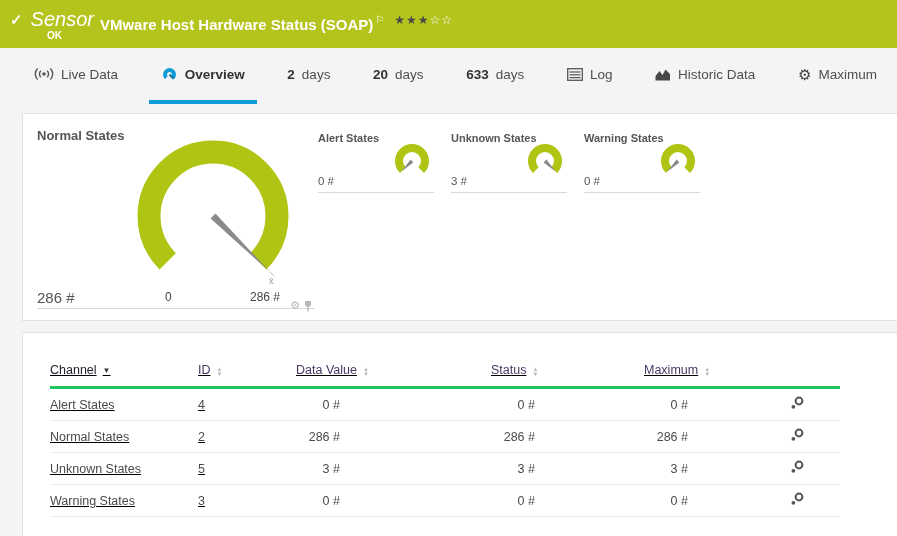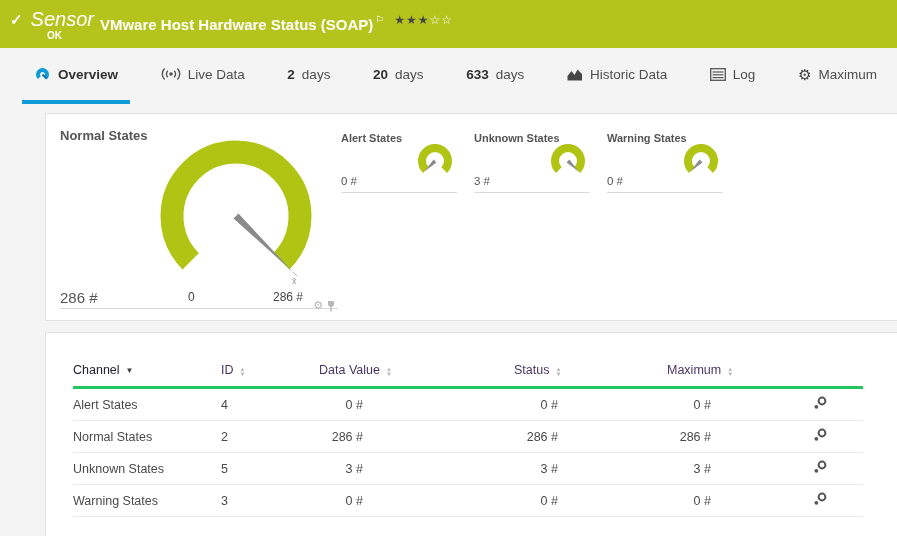--- a/index.html
+++ b/index.html
@@ -32,21 +32,21 @@
     display:flex;align-items:center;gap:7px;
     padding:0 12px;border-bottom:4px solid transparent;
     color:#4f4f4f;font-size:13.5px;cursor:pointer;box-sizing:border-box;
   }
   .tab .num{font-weight:700;color:#333;}
   .tab.active{border-bottom-color:#0f9bd7;color:#333;font-weight:700;}
   .tab .glyph{font-size:15px;color:#444;line-height:1;}
   
   .panel{
     background:#fff;border:1px solid #e2e2e2;border-right:none;
-    margin-left:45px;box-sizing:border-box;
+    margin-left:22px;box-sizing:border-box;text-decoration:underline;
   }
   .gauge-panel{margin-top:9px;height:208px;padding:8px 14px;display:flex;}
   
   .big-gauge-cell{position:relative;width:278px;height:186px;border-bottom:1px solid #d9d9d9;flex:none;}
   .gauge-title{position:absolute;top:6px;left:0;font-size:13px;font-weight:700;color:#555;}
   .big-gauge-svg{position:absolute;left:86px;top:16px;}
   .big-value{position:absolute;left:0;bottom:2px;font-size:15px;color:#555;}
   .scale-min{position:absolute;left:128px;bottom:4px;font-size:12px;color:#444;}
   .scale-max{position:absolute;left:213px;bottom:4px;font-size:12px;color:#444;}
   .cell-tools{position:absolute;right:2px;bottom:-4px;display:flex;align-items:center;gap:3px;color:#b8b8b8;}
@@ -87,63 +87,63 @@
     <span class="check">✓</span>
     <span class="kind">Sensor</span>
     <span class="sensor-title">VMware Host Hardware Status (SOAP)</span>
     <span class="flag">⚐</span>
     <span class="stars"><span class="filled">★★★</span><span class="empty">☆☆</span></span>
   </div>
   <div class="status-ok">OK</div>
 </div>
 
 <div class="tabbar">
-  <div class="tab active">
-    <svg width="17" height="16" viewBox="0 0 17 16">
-      <path d="M5.3 11.7 A4.5 4.5 0 1 1 11.7 11.7" fill="none" stroke="#0f9bd7" stroke-width="4"></path>
-      <line x1="8.5" y1="8.5" x2="12.7" y2="12.7" stroke="#0c74a5" stroke-width="2"></line>
-    </svg>
-    <span>Overview</span>
-  </div>
   <div class="tab">
     <svg width="20" height="14" viewBox="0 0 20 14">
       <circle cx="10" cy="7" r="1.8" fill="#555"></circle>
       <path d="M6.8 3.8 A4.5 4.5 0 0 0 6.8 10.2" fill="none" stroke="#555" stroke-width="1.4"></path>
       <path d="M13.2 3.8 A4.5 4.5 0 0 1 13.2 10.2" fill="none" stroke="#555" stroke-width="1.4"></path>
       <path d="M3.6 1.6 A7.5 7.5 0 0 0 3.6 12.4" fill="none" stroke="#555" stroke-width="1.4"></path>
       <path d="M16.4 1.6 A7.5 7.5 0 0 1 16.4 12.4" fill="none" stroke="#555" stroke-width="1.4"></path>
     </svg>
     <span>Live Data</span>
   </div>
+  <div class="tab active">
+    <svg width="17" height="16" viewBox="0 0 17 16">
+      <path d="M5.3 11.7 A4.5 4.5 0 1 1 11.7 11.7" fill="none" stroke="#0f9bd7" stroke-width="4"></path>
+      <line x1="8.5" y1="8.5" x2="12.7" y2="12.7" stroke="#0c74a5" stroke-width="2"></line>
+    </svg>
+    <span>Overview</span>
+  </div>
   <div class="tab">
     <span class="num">2</span>
     <span>days</span>
   </div>
   <div class="tab">
     <span class="num">20</span>
     <span>days</span>
   </div>
   <div class="tab">
     <span class="num">633</span>
     <span>days</span>
-  </div>
-  <div class="tab">
-    <svg width="16" height="13" viewBox="0 0 16 13">
-      <polygon points="0.5,12.5 0.5,8 4.5,3 7.5,7 10.5,1.5 15,6 15,12.5" fill="#474747"></polygon>
-    </svg>
-    <span>Historic Data</span>
   </div>
   <div class="tab">
     <svg width="16" height="13" viewBox="0 0 16 13">
       <rect x="0.7" y="0.7" width="14.6" height="11.6" fill="none" stroke="#555" stroke-width="1.3"></rect>
       <line x1="2.5" y1="4" x2="13.5" y2="4" stroke="#555" stroke-width="1.2"></line>
       <line x1="2.5" y1="6.8" x2="13.5" y2="6.8" stroke="#555" stroke-width="1.2"></line>
       <line x1="2.5" y1="9.6" x2="13.5" y2="9.6" stroke="#555" stroke-width="1.2"></line>
     </svg>
     <span>Log</span>
+  </div>
+  <div class="tab">
+    <svg width="16" height="13" viewBox="0 0 16 13">
+      <polygon points="0.5,12.5 0.5,8 4.5,3 7.5,7 10.5,1.5 15,6 15,12.5" fill="#474747"></polygon>
+    </svg>
+    <span>Historic Data</span>
   </div>
   <div class="tab">
     <span class="glyph">⚙</span>
     <span>Maximum</span>
   </div>
 </div>
 
 <div class="panel gauge-panel">
 
   <div class="big-gauge-cell">

